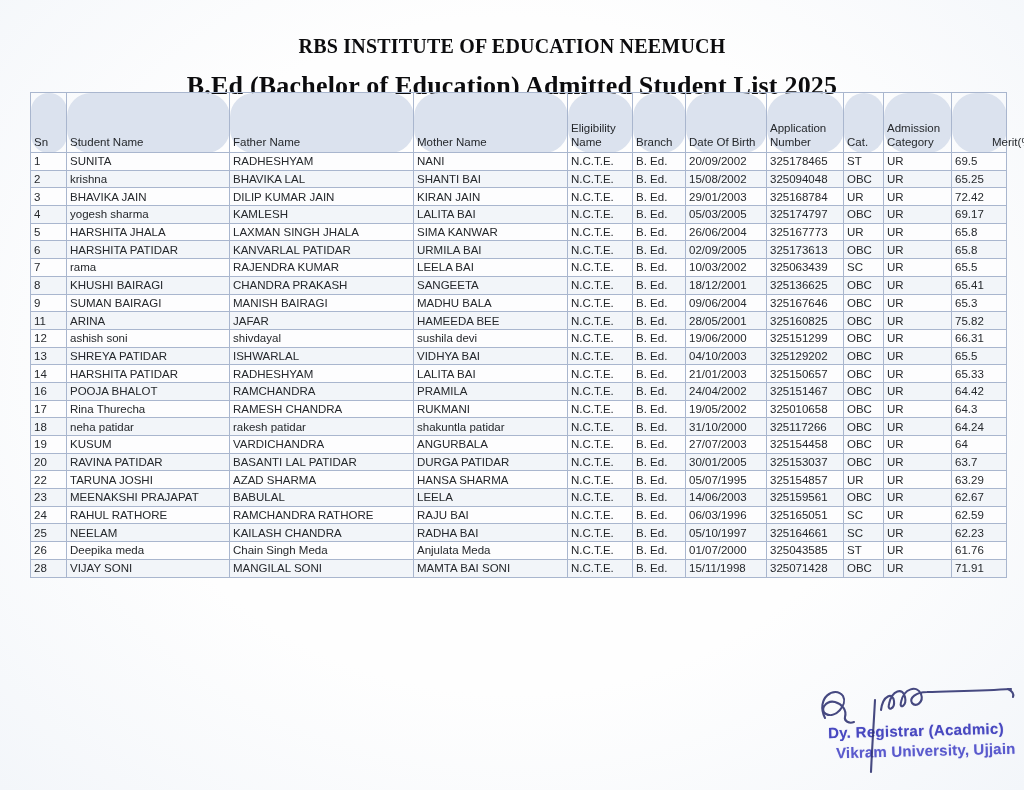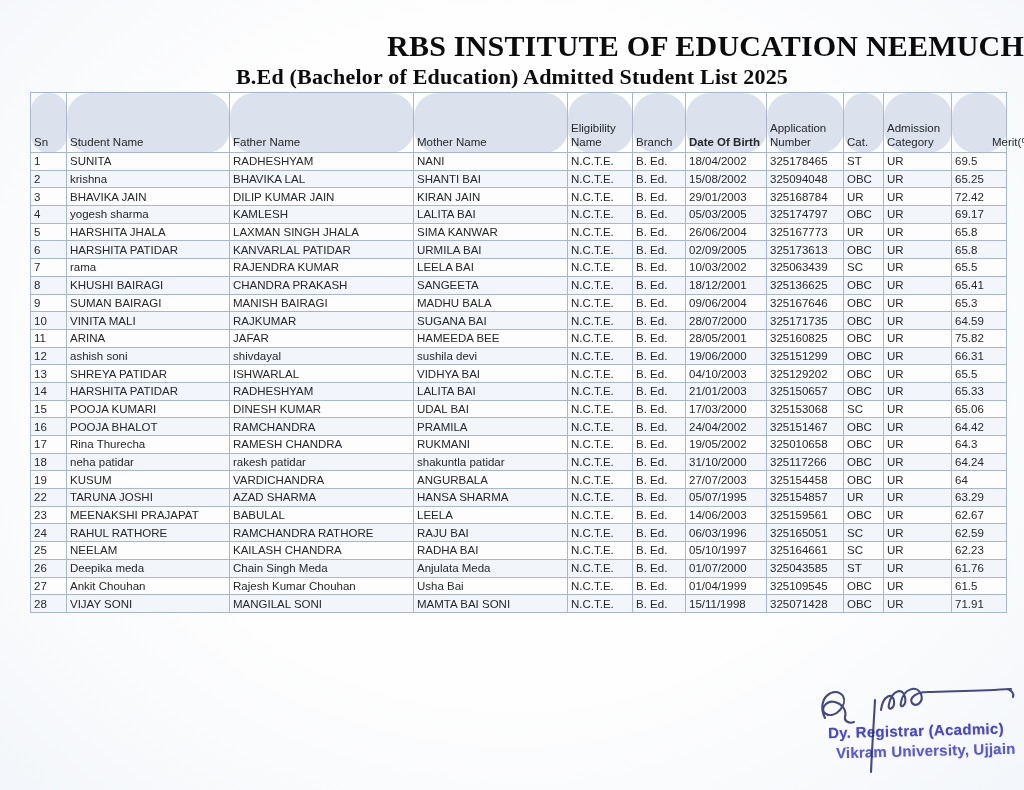--- a/index.html
+++ b/index.html
@@ -14,22 +14,22 @@
     position:relative;
     background:radial-gradient(ellipse at 50% 45%, #fefefe 55%, #f3f6fa 100%);
     font-family:"Liberation Sans",sans-serif;
   }
   .title{
     position:absolute;top:34px;left:0;width:100%;
     text-align:center;
     font-family:"Liberation Serif",serif;
     font-weight:bold;color:#0c0c0e;
   }
-  .title .l1{font-size:30px;line-height:24px;letter-spacing:.2px;text-align:right;}
-  .title .l2{font-size:22px;line-height:24px;margin-top:7px;letter-spacing:.2px;}
+  .title .l1{font-size:20px;line-height:24px;letter-spacing:.2px;}
+  .title .l2{font-size:26px;line-height:24px;margin-top:16px;letter-spacing:.2px;}
 
   table.students{
     position:absolute;left:30px;top:92px;width:965px;
     border-collapse:collapse;table-layout:fixed;
     font-family:"Liberation Sans",sans-serif;
     font-size:11.5px;color:#25282c;
   }
   table.students th,table.students td{border:1px solid var(--border);}
   table.students th{
     background:var(--header-bg);
@@ -41,21 +41,21 @@
     white-space:nowrap;overflow:hidden;
   }
   table.students tbody tr:nth-child(odd) td{background:#fdfdfe;}
   table.students tbody tr:nth-child(even) td{background:#f2f5f9;}
   table.students th:nth-child(1){width:36px;}
   table.students th:nth-child(2){width:163px;}
   table.students th:nth-child(3){width:184px;}
   table.students th:nth-child(4){width:154px;}
   table.students th:nth-child(5){width:65px;}
   table.students th:nth-child(6){width:53px;}
-  table.students th:nth-child(7){width:81px;font-weight:bold;}
+  table.students th:nth-child(7){width:81px;}
   table.students th:nth-child(8){width:77px;}
   table.students th:nth-child(9){width:40px;}
   table.students th:nth-child(10){width:68px;}
   table.students th:nth-child(11){width:55px;padding-left:40px;}
 
   .signature{
     position:absolute;left:775px;top:680px;width:249px;height:105px;
   }
   .signature svg{position:absolute;left:0;top:0;pointer-events:none;}
   .stamp-l1{
@@ -96,21 +96,21 @@
       </tr>
   </thead>
   <tbody>
       <tr>
         <td>1</td>
         <td>SUNITA</td>
         <td>RADHESHYAM</td>
         <td>NANI</td>
         <td>N.C.T.E.</td>
         <td>B. Ed.</td>
-        <td>18/04/2002</td>
+        <td>20/09/2002</td>
         <td>325178465</td>
         <td>ST</td>
         <td>UR</td>
         <td>69.5</td>
       </tr>
       <tr>
         <td>2</td>
         <td>krishna</td>
         <td>BHAVIKA LAL</td>
         <td>SHANTI BAI</td>
@@ -207,33 +207,20 @@
         <td>MADHU BALA</td>
         <td>N.C.T.E.</td>
         <td>B. Ed.</td>
         <td>09/06/2004</td>
         <td>325167646</td>
         <td>OBC</td>
         <td>UR</td>
         <td>65.3</td>
       </tr>
       <tr>
-        <td>10</td>
-        <td>VINITA MALI</td>
-        <td>RAJKUMAR</td>
-        <td>SUGANA BAI</td>
-        <td>N.C.T.E.</td>
-        <td>B. Ed.</td>
-        <td>28/07/2000</td>
-        <td>325171735</td>
-        <td>OBC</td>
-        <td>UR</td>
-        <td>64.59</td>
-      </tr>
-      <tr>
         <td>11</td>
         <td>ARINA</td>
         <td>JAFAR</td>
         <td>HAMEEDA BEE</td>
         <td>N.C.T.E.</td>
         <td>B. Ed.</td>
         <td>28/05/2001</td>
         <td>325160825</td>
         <td>OBC</td>
         <td>UR</td>
@@ -272,33 +259,20 @@
         <td>LALITA BAI</td>
         <td>N.C.T.E.</td>
         <td>B. Ed.</td>
         <td>21/01/2003</td>
         <td>325150657</td>
         <td>OBC</td>
         <td>UR</td>
         <td>65.33</td>
       </tr>
       <tr>
-        <td>15</td>
-        <td>POOJA KUMARI</td>
-        <td>DINESH KUMAR</td>
-        <td>UDAL BAI</td>
-        <td>N.C.T.E.</td>
-        <td>B. Ed.</td>
-        <td>17/03/2000</td>
-        <td>325153068</td>
-        <td>SC</td>
-        <td>UR</td>
-        <td>65.06</td>
-      </tr>
-      <tr>
         <td>16</td>
         <td>POOJA BHALOT</td>
         <td>RAMCHANDRA</td>
         <td>PRAMILA</td>
         <td>N.C.T.E.</td>
         <td>B. Ed.</td>
         <td>24/04/2002</td>
         <td>325151467</td>
         <td>OBC</td>
         <td>UR</td>
@@ -337,20 +311,33 @@
         <td>ANGURBALA</td>
         <td>N.C.T.E.</td>
         <td>B. Ed.</td>
         <td>27/07/2003</td>
         <td>325154458</td>
         <td>OBC</td>
         <td>UR</td>
         <td>64</td>
       </tr>
       <tr>
+        <td>20</td>
+        <td>RAVINA PATIDAR</td>
+        <td>BASANTI LAL PATIDAR</td>
+        <td>DURGA PATIDAR</td>
+        <td>N.C.T.E.</td>
+        <td>B. Ed.</td>
+        <td>30/01/2005</td>
+        <td>325153037</td>
+        <td>OBC</td>
+        <td>UR</td>
+        <td>63.7</td>
+      </tr>
+      <tr>
         <td>22</td>
         <td>TARUNA JOSHI</td>
         <td>AZAD SHARMA</td>
         <td>HANSA SHARMA</td>
         <td>N.C.T.E.</td>
         <td>B. Ed.</td>
         <td>05/07/1995</td>
         <td>325154857</td>
         <td>UR</td>
         <td>UR</td>
@@ -400,33 +387,20 @@
         <td>Deepika meda</td>
         <td>Chain Singh Meda</td>
         <td>Anjulata Meda</td>
         <td>N.C.T.E.</td>
         <td>B. Ed.</td>
         <td>01/07/2000</td>
         <td>325043585</td>
         <td>ST</td>
         <td>UR</td>
         <td>61.76</td>
-      </tr>
-      <tr>
-        <td>27</td>
-        <td>Ankit Chouhan</td>
-        <td>Rajesh Kumar Chouhan</td>
-        <td>Usha Bai</td>
-        <td>N.C.T.E.</td>
-        <td>B. Ed.</td>
-        <td>01/04/1999</td>
-        <td>325109545</td>
-        <td>OBC</td>
-        <td>UR</td>
-        <td>61.5</td>
       </tr>
       <tr>
         <td>28</td>
         <td>VIJAY SONI</td>
         <td>MANGILAL SONI</td>
         <td>MAMTA BAI SONI</td>
         <td>N.C.T.E.</td>
         <td>B. Ed.</td>
         <td>15/11/1998</td>
         <td>325071428</td>

